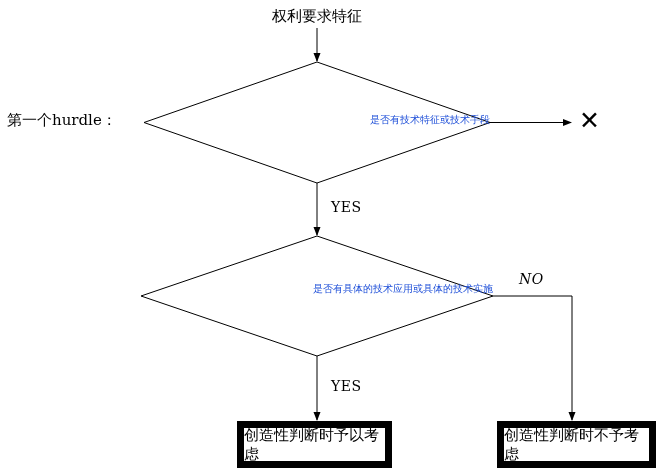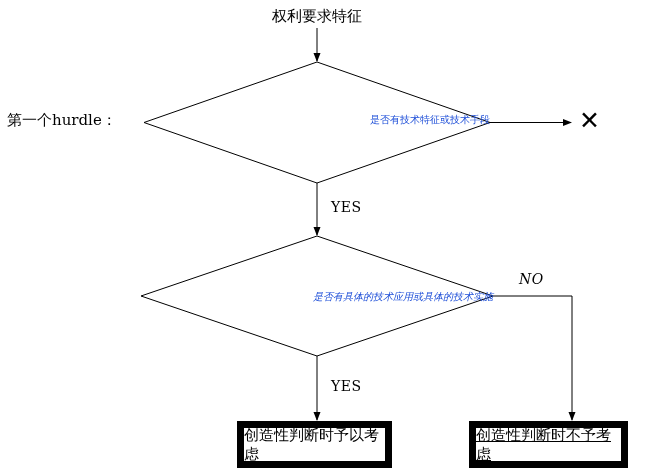--- a/index.html
+++ b/index.html
@@ -70,24 +70,24 @@
     <line x1="317" y1="356" x2="317" y2="420" stroke="#000000" stroke-width="1" marker-end="url(#arrow)"></line>
 
     <polyline points="493,296 572,296 572,420" fill="none" stroke="#000000" stroke-width="1" marker-end="url(#arrow)"></polyline>
   </svg>
 
   <div class="label center" style="left:250px; top:7px; width:134px;">权利要求特征</div>
 
   <div class="label hurdle" style="left:7px; top:111px;">第一个hurdle：</div>
 
   <div class="decision-text" style="left:144px; top:113px; width:346px;">是否有技术特征或技术手段</div>
-  <div class="decision-text" style="left:141px; top:290px; width:352px;font-style:italic;">是否有具体的技术应用或具体的技术实施</div>
+  <div class="decision-text" style="left:141px; top:282px; width:352px;">是否有具体的技术应用或具体的技术实施</div>
 
   <div class="label branch" style="left:331px; top:199px;">YES</div>
   <div class="label branch" style="left:519px; top:271px;font-style:italic;">NO</div>
   <div class="label branch" style="left:331px; top:378px;">YES</div>
 
   <div class="x-mark" style="left:579px; top:108px;">✕</div>
 
   <div class="terminal-box" style="left:237px; top:421px; width:155px; height:47px;">创造性判断时予以考虑</div>
-  <div class="terminal-box" style="left:469px; top:421px; width:159px; height:47px;text-decoration:underline;">创造性判断时不予考虑</div>
+  <div class="terminal-box" style="left:497px; top:421px; width:159px; height:47px;">创造性判断时不予考虑</div>
 
 </div>
 
 </body></html>

